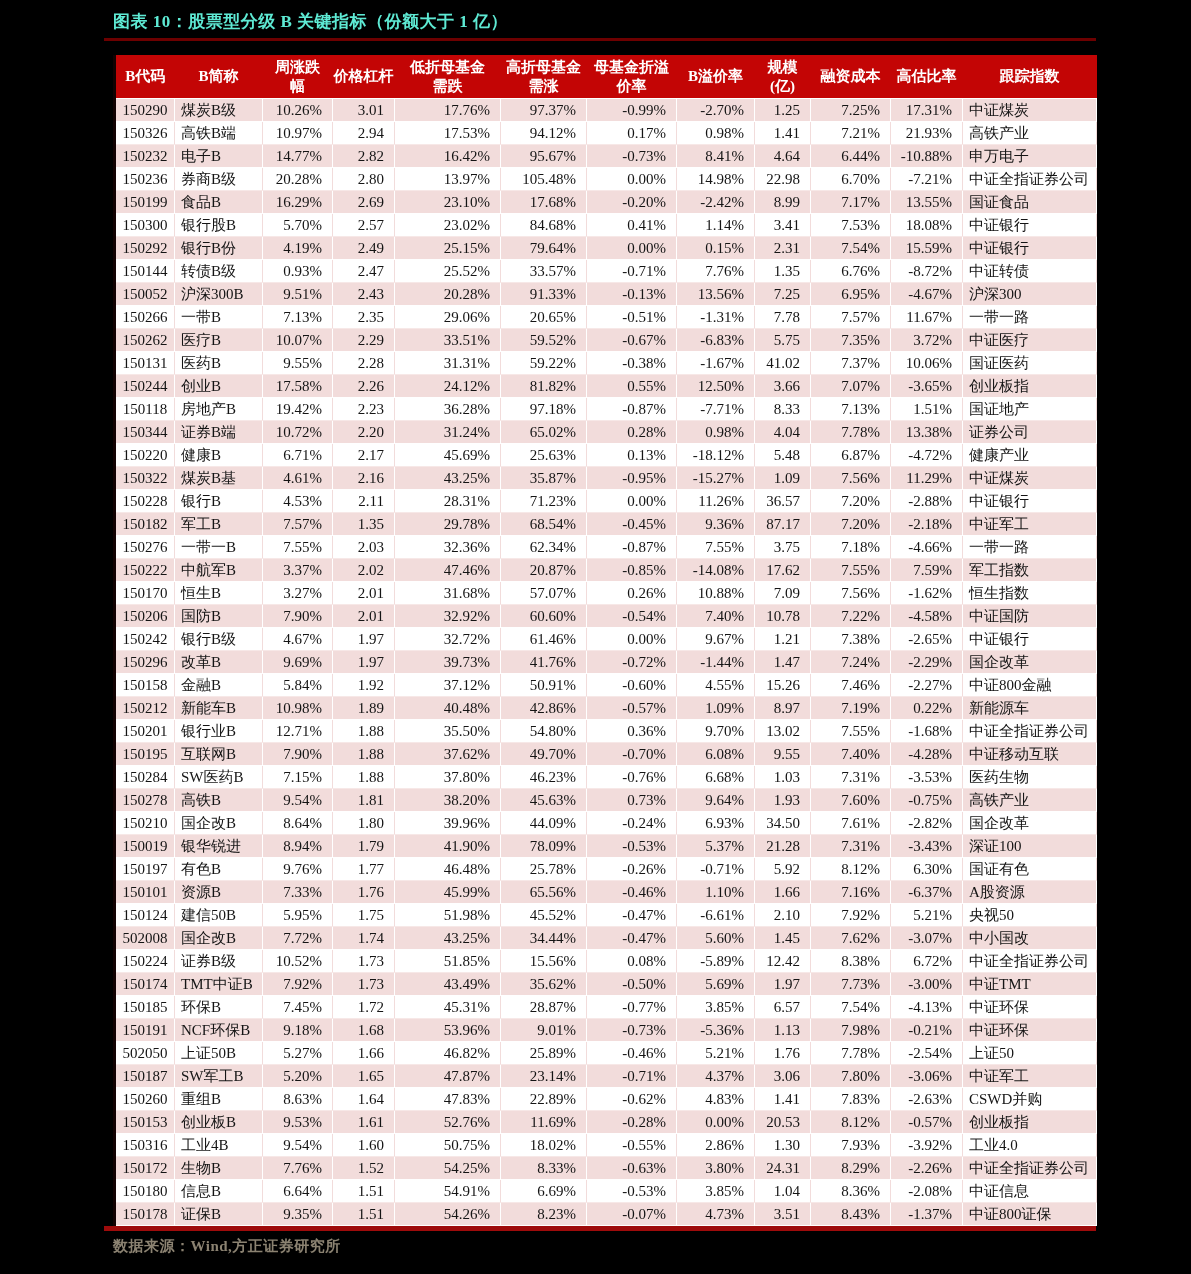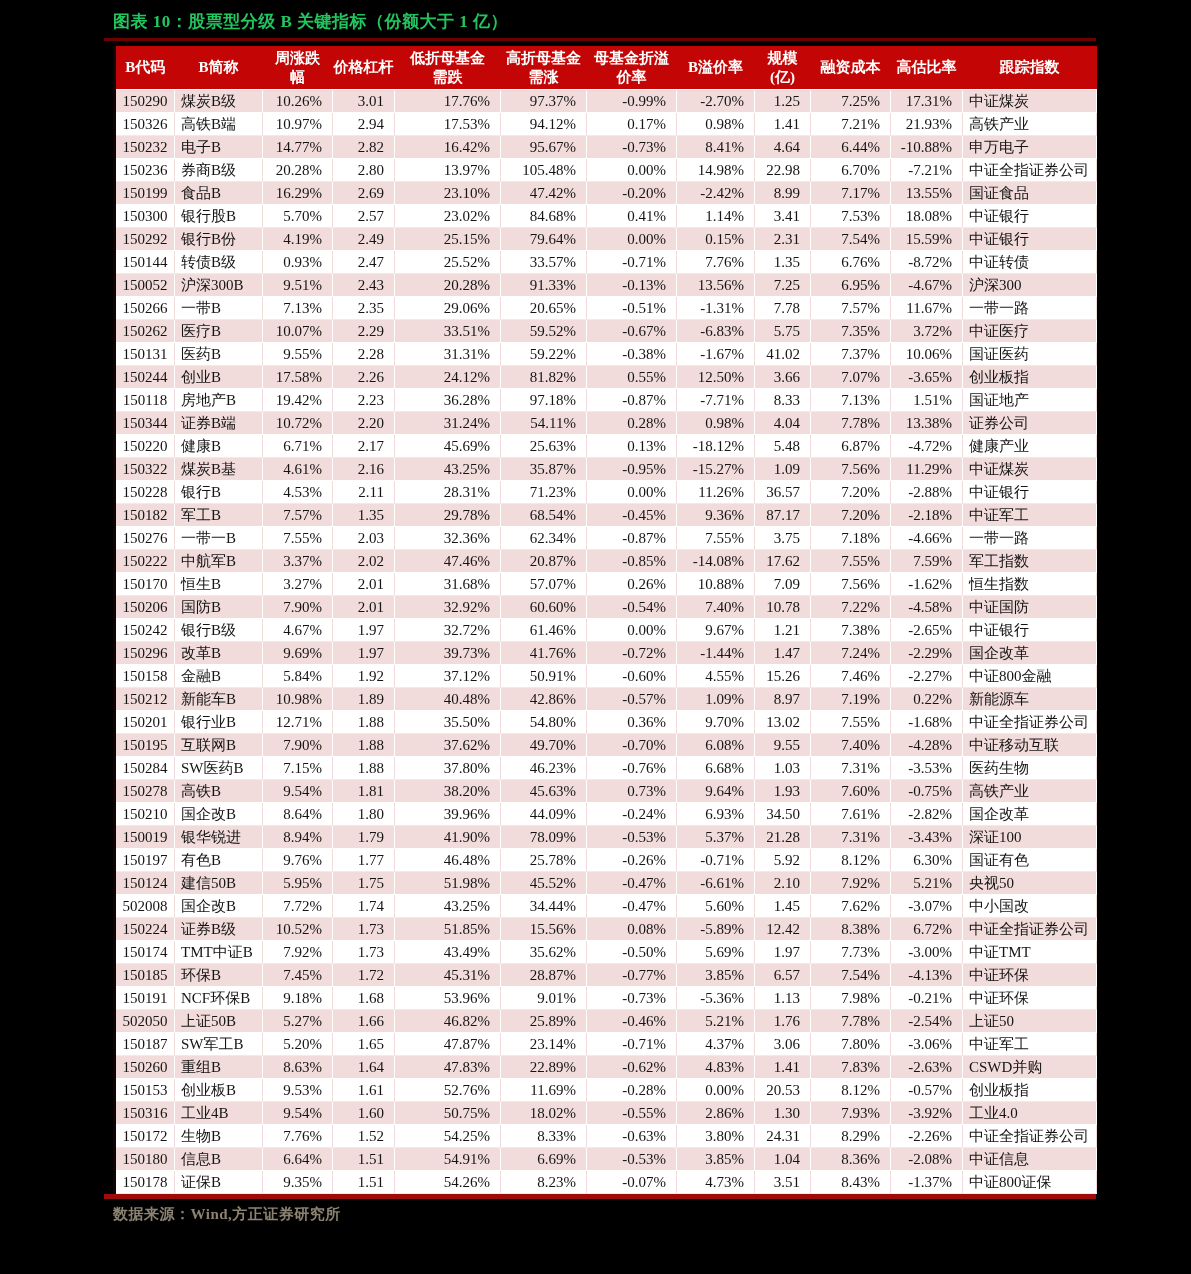--- a/index.html
+++ b/index.html
@@ -5,27 +5,27 @@
   html,body{margin:0;padding:0;background:#000;}
   .canvas{
     position:relative;
     width:1191px;height:1274px;
     background:#000;
     overflow:hidden;
     font-family:"Liberation Serif","DejaVu Serif",serif;
   }
   .report{position:absolute;left:104px;top:10px;width:992px;}
   .chart-title{
-    color:#22c55e;font-weight:bold;font-size:17px;line-height:24px;
+    color:#5eead4;font-weight:bold;font-size:17px;line-height:24px;
     padding-left:9px;letter-spacing:.5px;white-space:nowrap;
   }
   .title-rule{height:3px;background:#6d0000;margin-top:4px;}
   table.grid{
     border-collapse:collapse;table-layout:fixed;
-    width:982px;margin-left:9px;margin-top:5px;
+    width:982px;margin-left:9px;margin-top:14px;
     border-left:3px solid #120202;
   }
   thead th{
     background:#c30505;color:#ffffff;
     font-size:15px;font-weight:bold;
     height:43px;text-align:center;vertical-align:middle;
     white-space:pre-line;line-height:1.25;padding:0 1px;
     border:none;border-bottom:1px solid #fff;
   }
   tbody td{
@@ -146,21 +146,21 @@
             <td class="r">6.70%</td>
             <td class="r">-7.21%</td>
             <td class="l">中证全指证券公司</td>
           </tr>
           <tr>
             <td class="c">150199</td>
             <td class="l">食品B</td>
             <td class="r">16.29%</td>
             <td class="r">2.69</td>
             <td class="r">23.10%</td>
-            <td class="r">47.42%</td>
+            <td class="r">17.68%</td>
             <td class="r">-0.20%</td>
             <td class="r">-2.42%</td>
             <td class="r">8.99</td>
             <td class="r">7.17%</td>
             <td class="r">13.55%</td>
             <td class="l">国证食品</td>
           </tr>
           <tr>
             <td class="c">150300</td>
             <td class="l">银行股B</td>
@@ -286,21 +286,21 @@
             <td class="r">7.13%</td>
             <td class="r">1.51%</td>
             <td class="l">国证地产</td>
           </tr>
           <tr>
             <td class="c">150344</td>
             <td class="l">证券B端</td>
             <td class="r">10.72%</td>
             <td class="r">2.20</td>
             <td class="r">31.24%</td>
-            <td class="r">54.11%</td>
+            <td class="r">65.02%</td>
             <td class="r">0.28%</td>
             <td class="r">0.98%</td>
             <td class="r">4.04</td>
             <td class="r">7.78%</td>
             <td class="r">13.38%</td>
             <td class="l">证券公司</td>
           </tr>
           <tr>
             <td class="c">150220</td>
             <td class="l">健康B</td>
@@ -561,20 +561,34 @@
             <td class="r">46.48%</td>
             <td class="r">25.78%</td>
             <td class="r">-0.26%</td>
             <td class="r">-0.71%</td>
             <td class="r">5.92</td>
             <td class="r">8.12%</td>
             <td class="r">6.30%</td>
             <td class="l">国证有色</td>
           </tr>
           <tr>
+            <td class="c">150101</td>
+            <td class="l">资源B</td>
+            <td class="r">7.33%</td>
+            <td class="r">1.76</td>
+            <td class="r">45.99%</td>
+            <td class="r">65.56%</td>
+            <td class="r">-0.46%</td>
+            <td class="r">1.10%</td>
+            <td class="r">1.66</td>
+            <td class="r">7.16%</td>
+            <td class="r">-6.37%</td>
+            <td class="l">A股资源</td>
+          </tr>
+          <tr>
             <td class="c">150124</td>
             <td class="l">建信50B</td>
             <td class="r">5.95%</td>
             <td class="r">1.75</td>
             <td class="r">51.98%</td>
             <td class="r">45.52%</td>
             <td class="r">-0.47%</td>
             <td class="r">-6.61%</td>
             <td class="r">2.10</td>
             <td class="r">7.92%</td>

